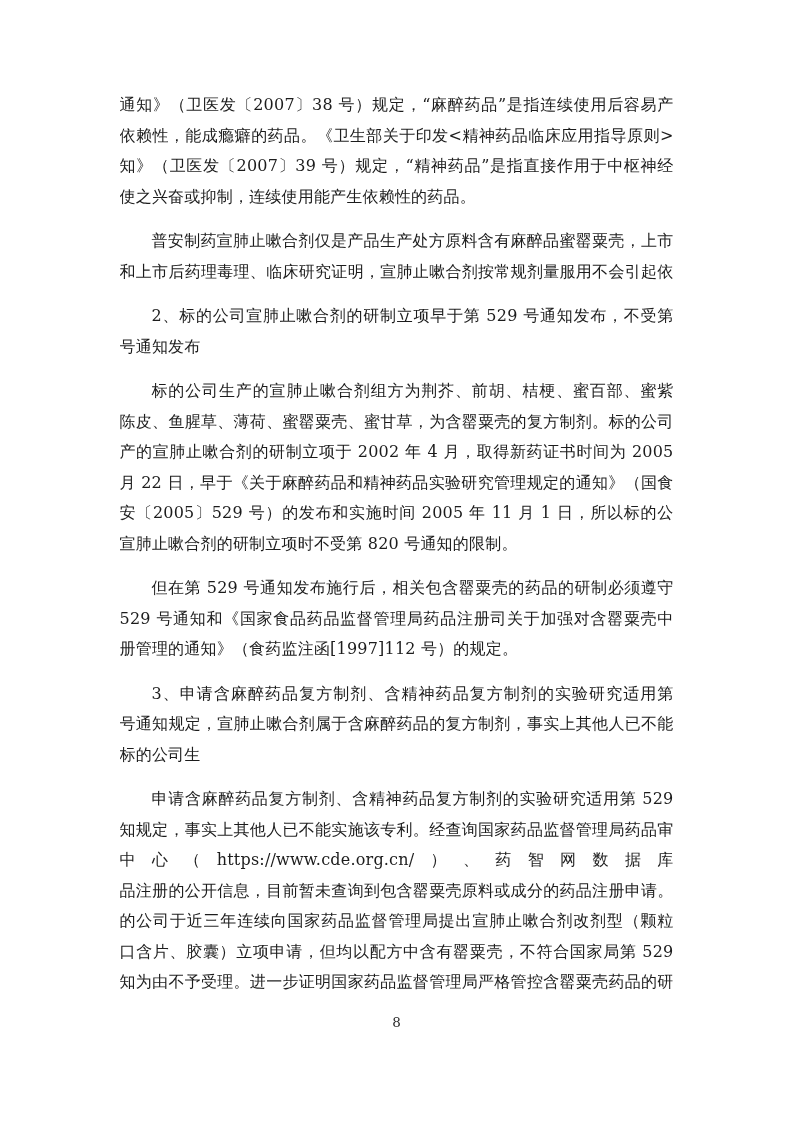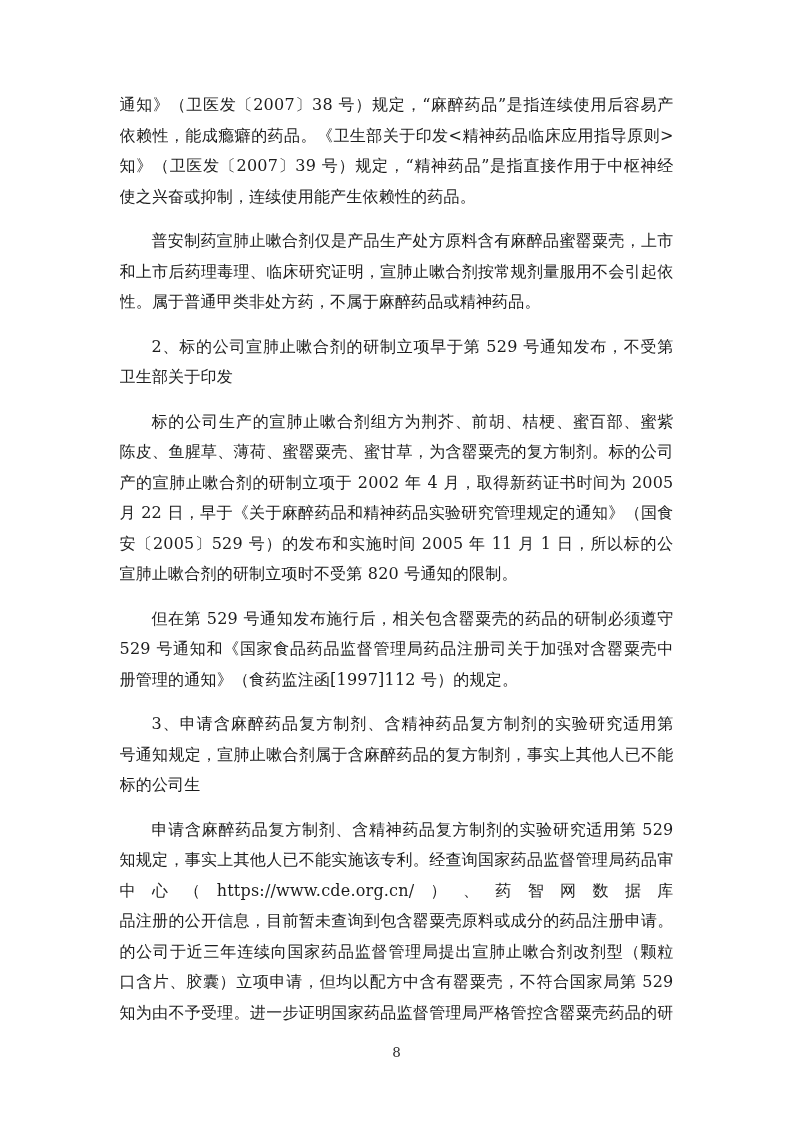--- a/index.html
+++ b/index.html
@@ -63,26 +63,25 @@
     <div class="para">
       <div class="line fill">通知》（卫医发〔2007〕38 号）规定，“麻醉药品”是指连续使用后容易产生身体</div>
       <div class="line fill">依赖性，能成瘾癖的药品。《卫生部关于印发&lt;精神药品临床应用指导原则&gt;的通</div>
       <div class="line fill">知》（卫医发〔2007〕39 号）规定，“精神药品”是指直接作用于中枢神经系统，</div>
       <div class="line end">使之兴奋或抑制，连续使用能产生依赖性的药品。</div>
     </div>
 
     <div class="para">
       <div class="line fill indent">普安制药宣肺止嗽合剂仅是产品生产处方原料含有麻醉品蜜罂粟壳，上市前</div>
       <div class="line fill">和上市后药理毒理、临床研究证明，宣肺止嗽合剂按常规剂量服用不会引起依赖</div>
-      <div class="line end">性。属于普通甲类非处方药，不属于麻醉药品或精神药品。</div>
     </div>
 
     <div class="para">
       <div class="line fill indent">2、标的公司宣肺止嗽合剂的研制立项早于第 529 号通知发布，不受第 529</div>
-      <div class="line end">卫生部关于印发</div>
+      <div class="line end">号通知发布</div>
     </div>
 
     <div class="para">
       <div class="line fill indent">标的公司生产的宣肺止嗽合剂组方为荆芥、前胡、桔梗、蜜百部、蜜紫菀、</div>
       <div class="line fill">陈皮、鱼腥草、薄荷、蜜罂粟壳、蜜甘草，为含罂粟壳的复方制剂。标的公司生</div>
       <div class="line fill">产的宣肺止嗽合剂的研制立项于 2002 年 4 月，取得新药证书时间为 2005 年 6</div>
       <div class="line fill">月 22 日，早于《关于麻醉药品和精神药品实验研究管理规定的通知》（国食药监</div>
       <div class="line fill">安〔2005〕529 号）的发布和实施时间 2005 年 11 月 1 日，所以标的公司生产的</div>
       <div class="line end">宣肺止嗽合剂的研制立项时不受第 820 号通知的限制。</div>
     </div>

